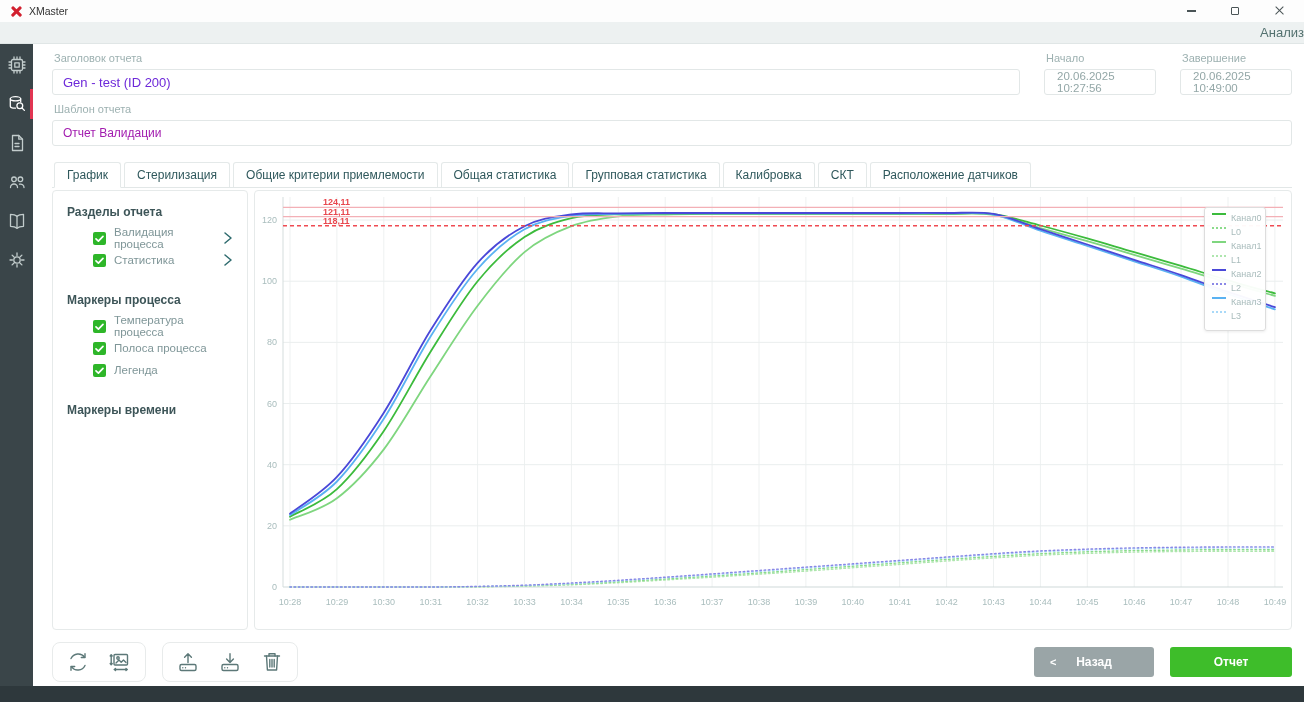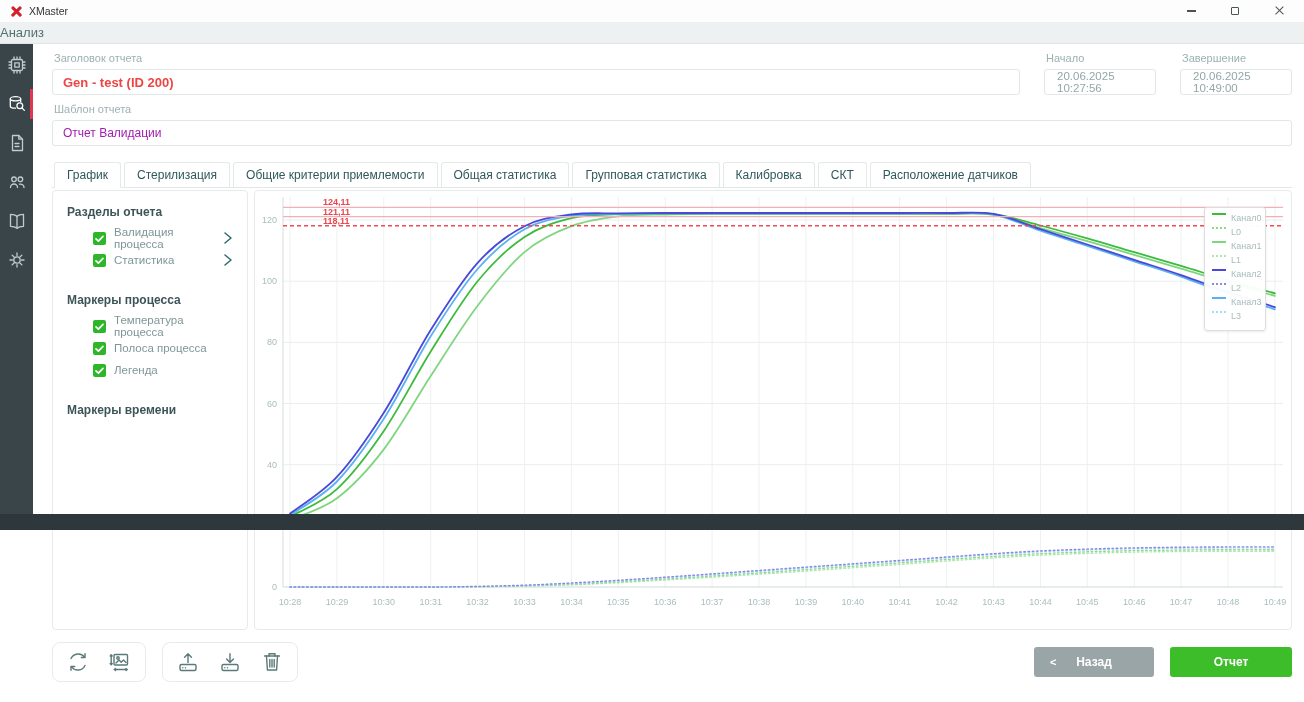--- a/index.html
+++ b/index.html
@@ -1,54 +1,54 @@
 <!DOCTYPE html>
 <html><head>
 <meta charset="utf-8">
 <style>
   * { margin:0; padding:0; box-sizing:border-box; }
   html,body { width:1304px; height:702px; }
   body { font-family:"Liberation Sans", sans-serif; background:#fff; overflow:hidden; }
-  .window { position:relative; width:1304px; height:530px; background:#fff; }
+  .window { position:relative; width:1304px; height:702px; background:#fff; }
 
   
   .titlebar { height:22px; display:flex; align-items:center; padding:0 10px; background:#fdfdfd; }
   .logo-x { position:relative; width:13px; height:13px; margin-right:6px; }
   .logo-x i { position:absolute; left:0; top:5px; width:13px; height:3.2px; background:#d2202f; border-radius:1px; }
   .logo-x i:first-child { transform:rotate(45deg); }
   .logo-x i:last-child { transform:rotate(-45deg); }
   .app-title { font-size:10.5px; color:#333; }
   .wincontrols { margin-left:auto; display:flex; align-items:center; gap:30px; padding-right:8px; }
   .wc { width:14px; height:14px; display:flex; align-items:center; justify-content:center; cursor:pointer; }
   .wc-min i { width:9px; height:1.2px; background:#4a5456; display:block; }
   .wc-max i { width:8px; height:8px; border:1.2px solid #4a5456; display:block; border-radius:1px; }
   .wc-close { position:relative; }
   .wc-close i { position:absolute; width:11px; height:1.2px; background:#4a5456; }
   .wc-close i:first-child { transform:rotate(45deg); }
   .wc-close i:last-child { transform:rotate(-45deg); }
 
   
-  .appheader { height:22px; line-height:22px; text-align:left; background:#edf1f1; border-bottom:1px solid #e0e6e6; font-size:13px; color:#53716f; }
+  .appheader { height:22px; line-height:22px; text-align:right; background:#edf1f1; border-bottom:1px solid #e0e6e6; font-size:13px; color:#53716f; }
 
   
   .sidebar { position:absolute; left:0; top:44px; bottom:16px; width:33px; background:#3a4549; display:flex; flex-direction:column; align-items:center; padding-top:8px; gap:13px; }
   .snav { position:relative; width:33px; height:26px; display:flex; align-items:center; justify-content:center; cursor:pointer; }
   .snav svg { stroke:#c2cccc; fill:none; stroke-width:1.3; stroke-linecap:round; stroke-linejoin:round; }
   .snav.active svg { stroke:#ffffff; }
   .snav.active::after { content:""; position:absolute; right:0; top:-2px; bottom:-2px; width:3px; background:#e13552; }
 
   
   .statusbar { position:absolute; left:0; bottom:0; width:1304px; height:16px; background:#2e383c; }
 
   
   .main { position:absolute; left:33px; top:44px; right:0; bottom:16px; background:#fff; padding:4px 12px 0 19px; }
   .flabel { font-size:11px; color:#9db1b1; margin:4px 0 4px 2px; height:13px; }
   .inprow { display:flex; gap:24px; }
   .inp { height:26px; border:1px solid #e2e7e7; border-radius:3px; background:#fff; display:flex; align-items:center; padding:0 10px; }
-  .inp.title-val { flex:1; font-size:13px; font-weight:bold; color:#ef4444;padding-left:10px; }
+  .inp.title-val { flex:1; font-size:13px; font-weight:normal; color:#6d28d9;padding-left:10px; }
   .inp.date-val { width:112px; font-size:11.5px; color:#93a7a7; justify-content:center; padding:0 12px; }
   .inp.tpl-val { font-size:12px; color:#a21caf; }
   .col-fixed { width:112px; }
   .col-flex { flex:1; display:flex; flex-direction:column; }
 
   
   .tabs { display:flex; margin-top:16px; border-bottom:1px solid #e2e7e7; padding-left:2px; }
   .tab { font-size:12px; color:#2f585c; padding:5px 12px 4px; border:1px solid #e4e9e9; border-bottom:none; border-radius:3px 3px 0 0; margin-right:3px; background:#fff; cursor:pointer; white-space:nowrap; }
   .tab.active { border-bottom:1px solid #fff; margin-bottom:-1px; padding-bottom:5px; }
 

